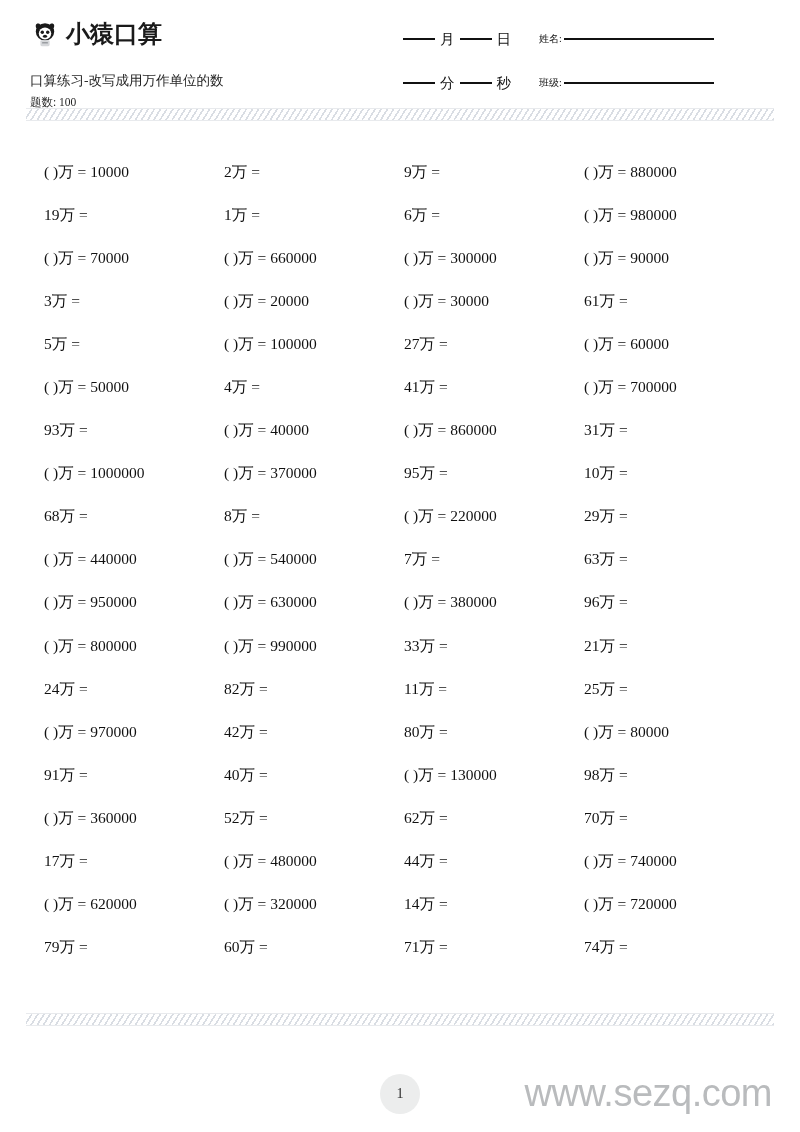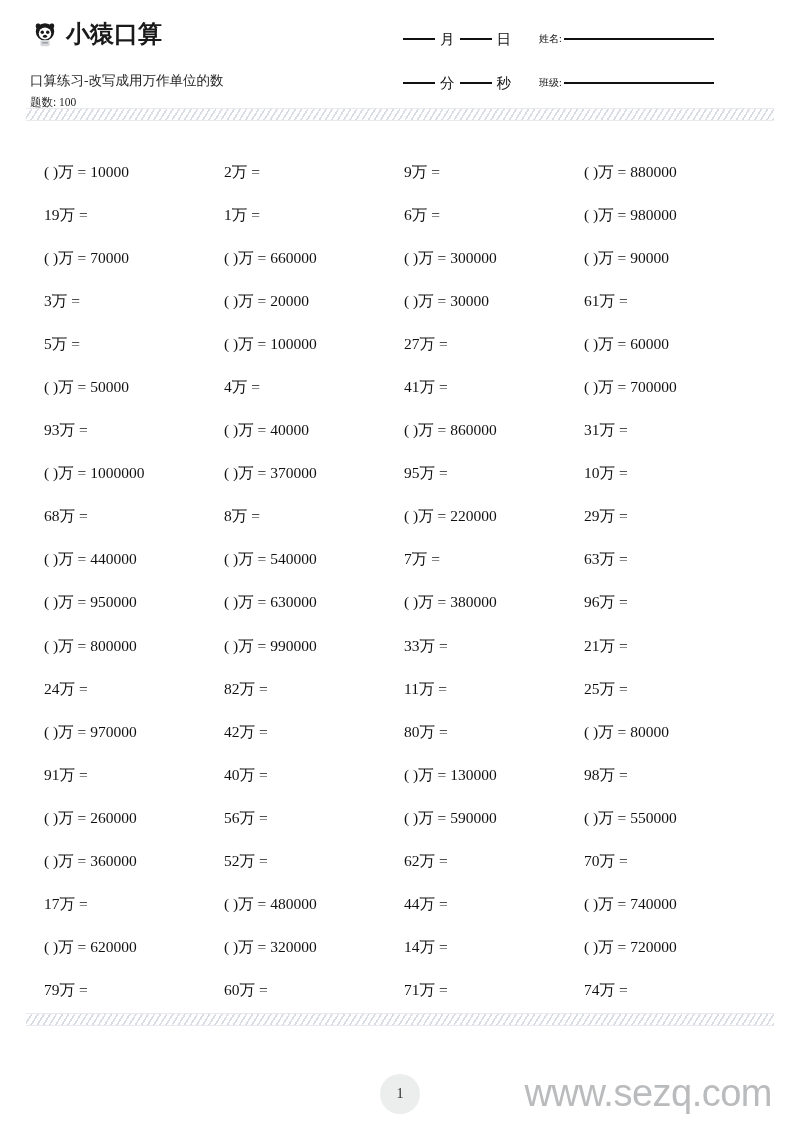--- a/index.html
+++ b/index.html
@@ -326,26 +326,20 @@
       <div class="cell">80万 =</div>
       <div class="cell">(    )万 = 80000</div>
     </div>
     <div class="grid-row">
       <div class="cell">91万 =</div>
       <div class="cell">40万 =</div>
       <div class="cell">(    )万 = 130000</div>
       <div class="cell">98万 =</div>
     </div>
     <div class="grid-row">
-      <div class="cell">(    )万 = 260000</div>
-      <div class="cell">56万 =</div>
-      <div class="cell">(    )万 = 590000</div>
-      <div class="cell">(    )万 = 550000</div>
-    </div>
-    <div class="grid-row">
       <div class="cell">(    )万 = 360000</div>
       <div class="cell">52万 =</div>
       <div class="cell">62万 =</div>
       <div class="cell">70万 =</div>
     </div>
     <div class="grid-row">
       <div class="cell">17万 =</div>
       <div class="cell">(    )万 = 480000</div>
       <div class="cell">44万 =</div>
       <div class="cell">(    )万 = 740000</div>

